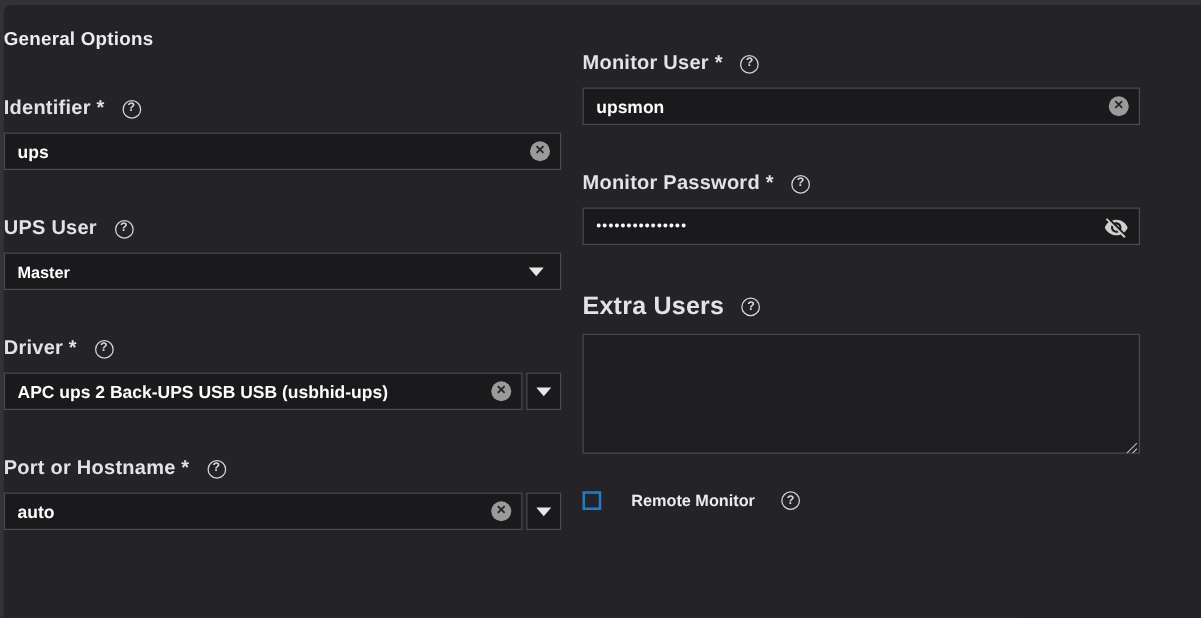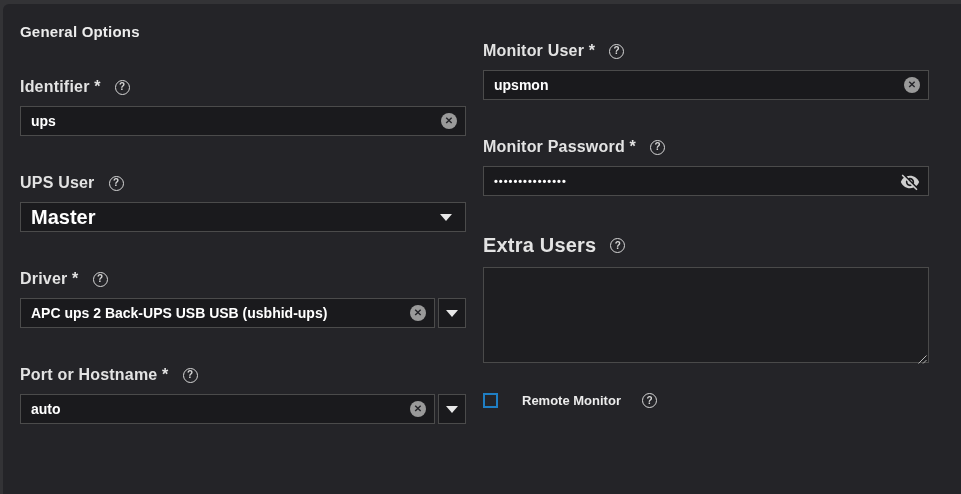--- a/index.html
+++ b/index.html
@@ -10,21 +10,21 @@
     overflow: hidden;
     position: relative;
   }
   .card {
     position: absolute;
     left: 3px; top: 4px;
     width: 958px; height: 490px;
     background: #242428;
     border-top-left-radius: 6px;
   }
-  .columns { display: flex; gap: 17px; padding-left: 17px; }
+  .columns { display: flex; gap: 17px; }
   .col { width: 446px; }
   .section-title {
     margin-top: 19px;
     font-size: 15px;
     font-weight: bold;
     color: #ededed;
     letter-spacing: .2px;
   }
   .field { margin-top: 38px; }
   .label-row { display: flex; align-items: center; gap: 14px; margin-bottom: 10px; }
@@ -76,21 +76,21 @@
     cursor: pointer;
     display: flex; align-items: center; justify-content: center;
   }
   .select {
     height: 30px;
     border: 1px solid #4b4b4b;
     background: #1a1a1d;
     display: flex; align-items: center; justify-content: space-between;
     padding: 0 13px 0 10px;
     color: #ffffff;
-    font-size: 20px; font-weight: bold;
+    font-size: 13px; font-weight: bold;
     cursor: pointer;
   }
   .caret {
     width: 0; height: 0;
     border-left: 6px solid transparent;
     border-right: 6px solid transparent;
     border-top: 7px solid #e8e8e8;
   }
   .combo-row { display: flex; gap: 3px; }
   .combo-row .input-wrap { flex: 1; }

